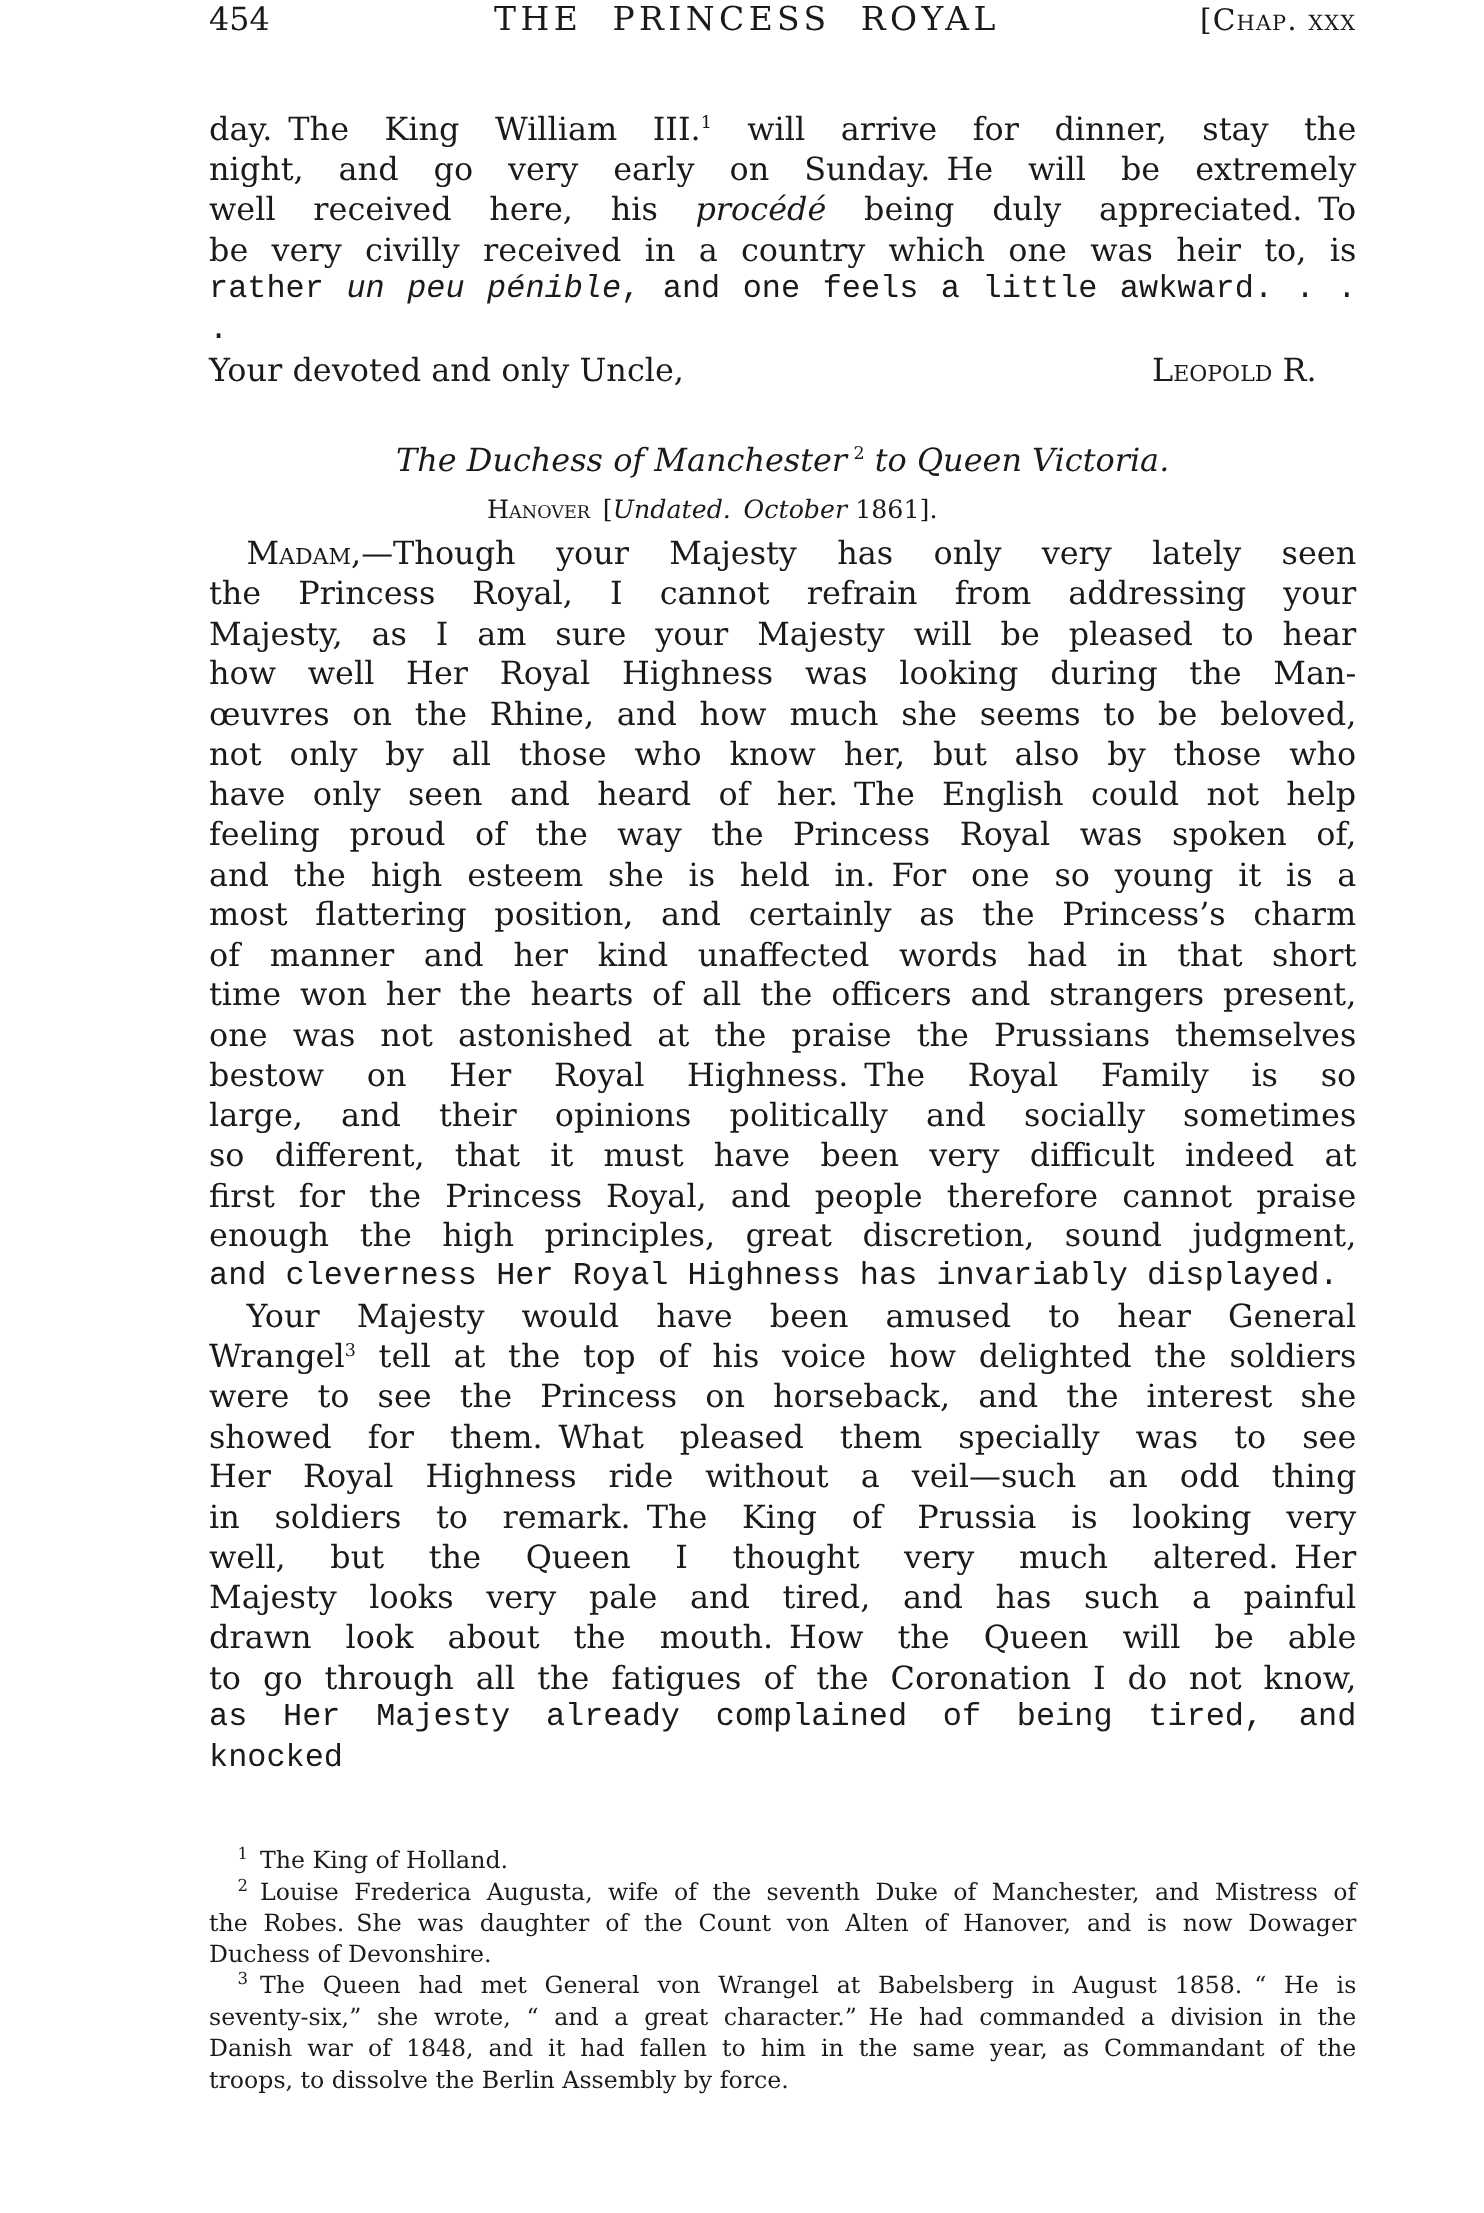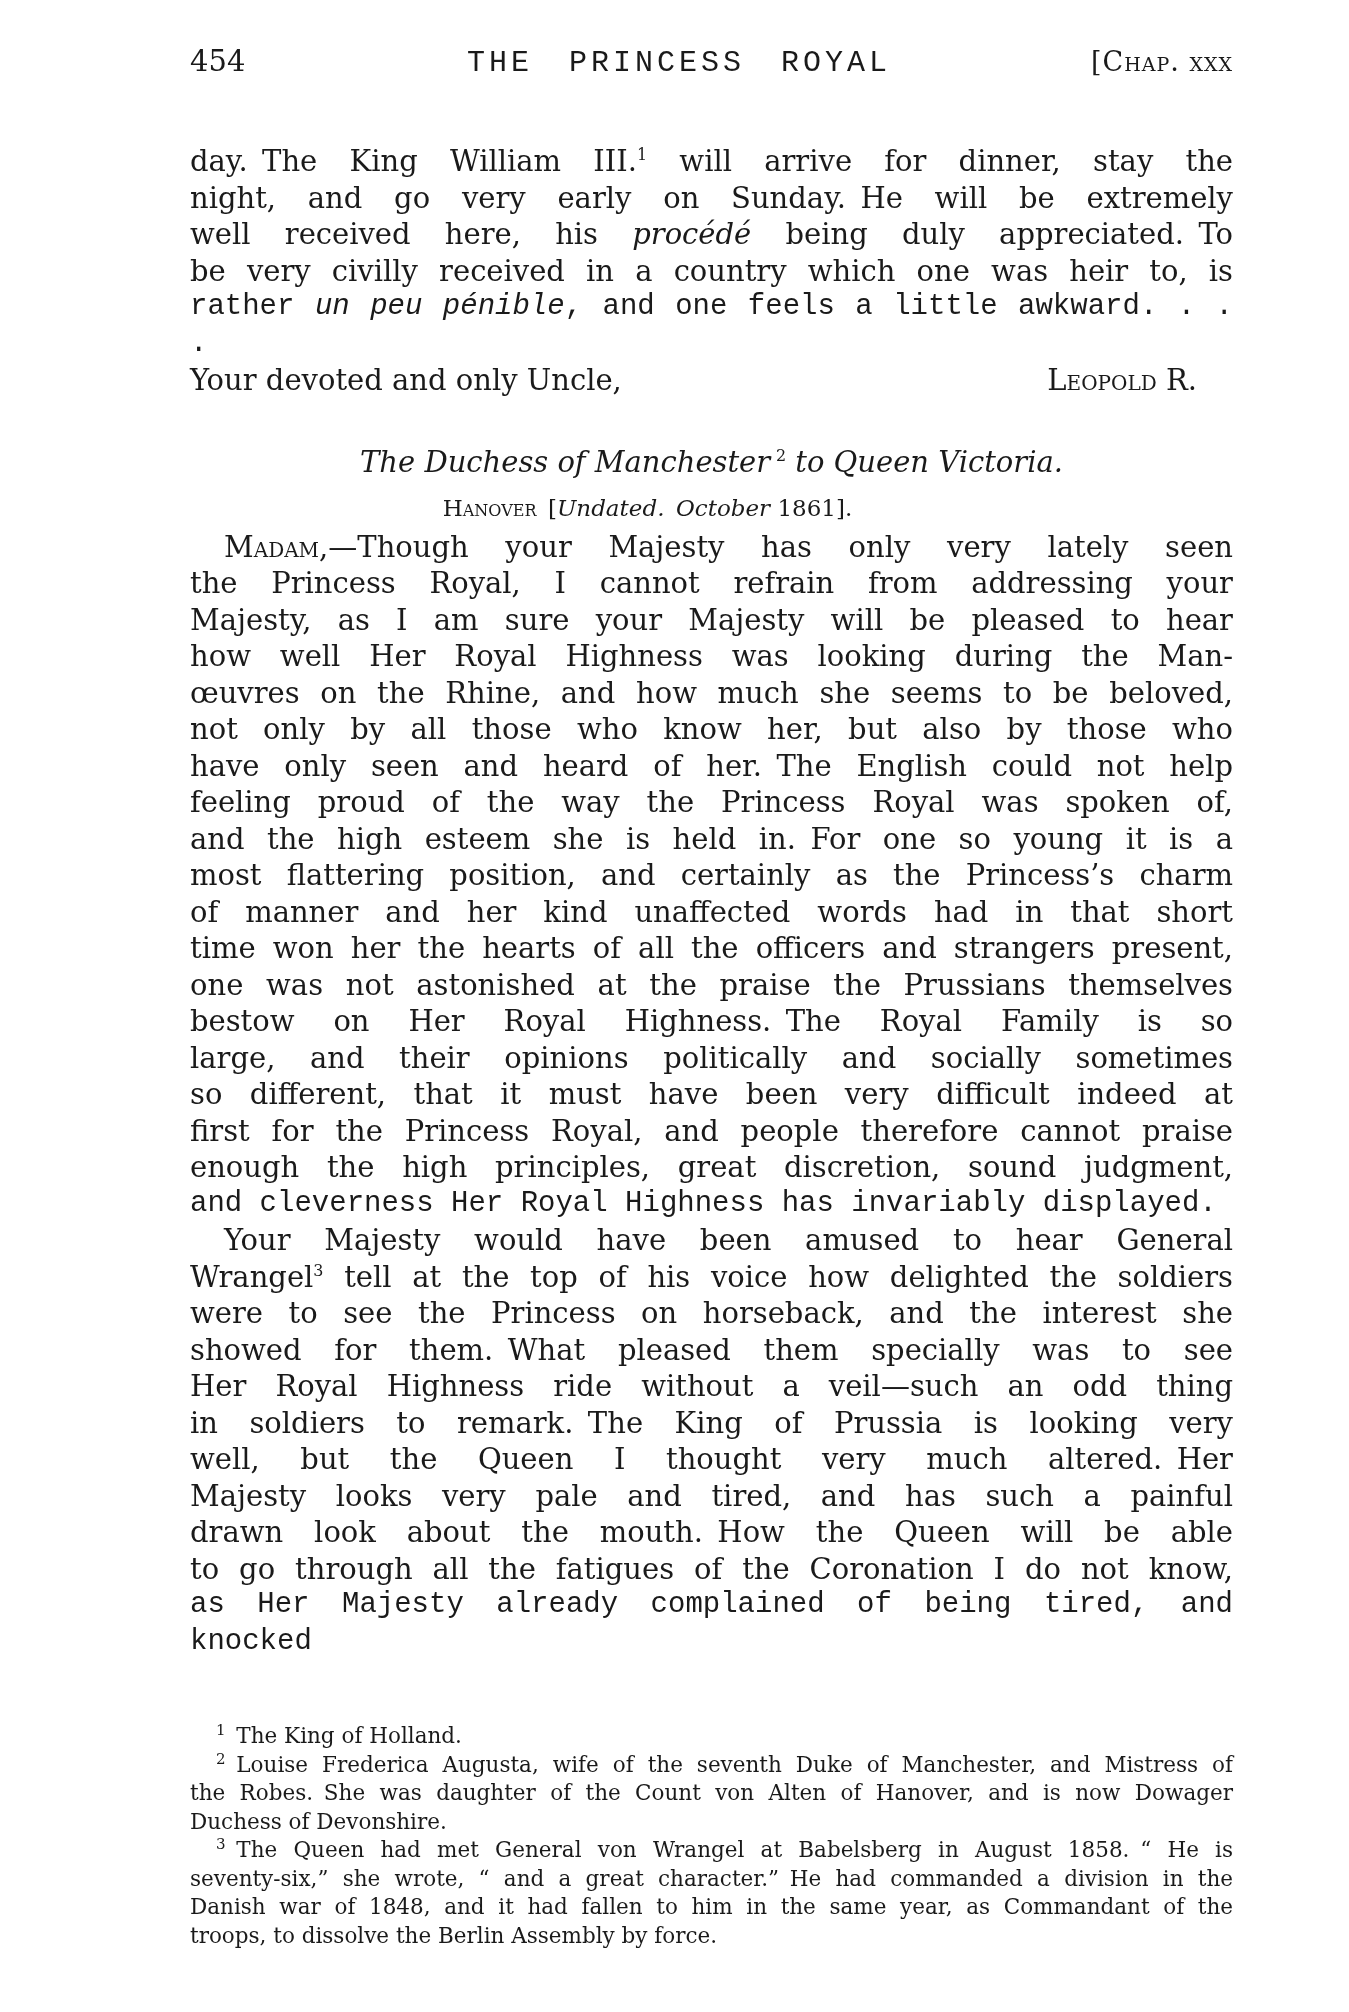--- a/index.html
+++ b/index.html
@@ -13,29 +13,27 @@
   }
   .page { width: 1349px; height: 2012px; background: #ffffff; }
   .content { padding-left: 190px; padding-right: 116px; }
 
   .sc  { font-variant: small-caps; }
   sup  { font-size: 55%; vertical-align: super; line-height: 0; }
 
   
   .running-head {
     display: flex; align-items: baseline;
-    padding-top: 44px;
     font-size: 29px; line-height: 34px;
   }
   .running-head .num  { width: 130px; font-size: 29px; }
   .running-head .title{
     flex: 1; text-align: center;
     font-size: 30px; letter-spacing: 4px; word-spacing: 14px;
     white-space: nowrap;
-    font-family: Liberation Mono, monospace;
   }
   .running-head .chap { width: 195px; text-align: right; font-size: 27px; letter-spacing: 1px; white-space: nowrap; }
 
   
   .bodytext { font-size: 29px; line-height: 36.5px; }
   .letter-continuation { margin-top: 63px; }
 
   .para .line { text-align: justify; text-align-last: justify; }
   .para .line:last-child { text-align-last: left; font-family: Liberation Mono, monospace; }
   .para.runs-on .line:last-child { text-align-last: justify; }

